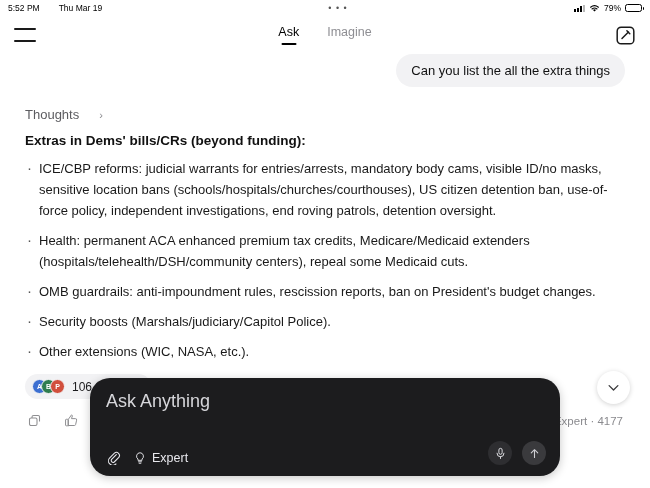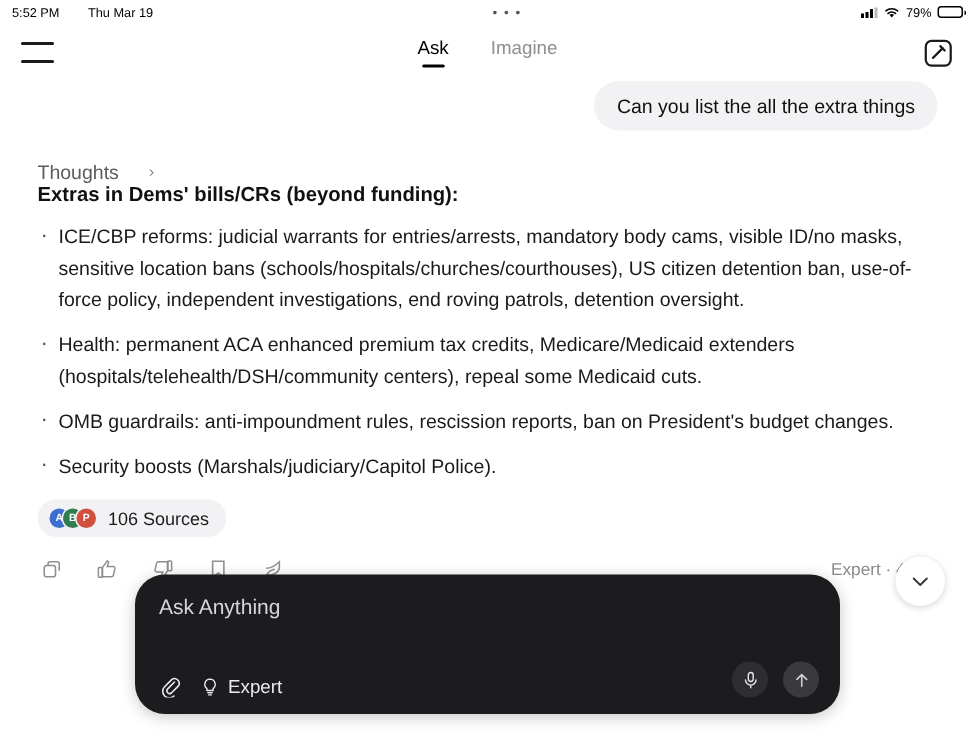--- a/index.html
+++ b/index.html
@@ -93,20 +93,21 @@
     max-width: 330px;
   }
 
   .answer { padding: 0 25px; margin-top: 20px; }
   .thoughts {
     display: flex; align-items: center; gap: 20px;
     font-size: 13px; color: #5c5c60; cursor: pointer;
   }
   .thoughts .chev { font-size: 11px; color: #8a8a8e; }
   .ans-title {
+    margin-top: 11px;
     font-size: 13.5px; font-weight: bold; color: #111;
   }
   ul.bullets { list-style: none; margin: 10px 0 0 0; padding: 0; }
   ul.bullets li {
     position: relative;
     padding-left: 14px;
     font-size: 13px;
     line-height: 1.62;
     color: #1a1a1a;
     margin-bottom: 9px;
@@ -160,21 +161,21 @@
   }
 
   
   .composer {
     position: absolute; left: 90px; right: 90px; bottom: 12px;
     background: #1c1c1e; border-radius: 20px;
     padding: 13px 14px 11px 16px;
     color: #fff;
     box-shadow: 0 2px 10px rgba(0,0,0,.22);
   }
-  .composer .ph { font-size: 14px; color: #d6d6da; }
+  .composer .ph { font-size: 18px; color: #d6d6da; }
   .composer-row {
     display: flex; align-items: flex-end; margin-top: 29px;
   }
   .cbtn {
     display: inline-flex; align-items: center; gap: 5px;
     color: #e9e9ee; font-size: 12.5px; cursor: pointer;
   }
   .cbtn.pill { margin-left: 12px; }
   .c-right { margin-left: auto; display: flex; align-items: center; gap: 10px; }
   .mic {
@@ -249,20 +250,21 @@
         <span class="chev">›</span>
       </div>
 
       <div class="ans-title">Extras in Dems' bills/CRs (beyond funding):</div>
 
       <ul class="bullets">
         <li>ICE/CBP reforms: judicial warrants for entries/arrests, mandatory body cams, visible ID/no masks, sensitive location bans (schools/hospitals/churches/courthouses), US citizen detention ban, use-of-force policy, independent investigations, end roving patrols, detention oversight.</li>
         <li>Health: permanent ACA enhanced premium tax credits, Medicare/Medicaid extenders (hospitals/telehealth/DSH/community centers), repeal some Medicaid cuts.</li>
         <li>OMB guardrails: anti-impoundment rules, rescission reports, ban on President's budget changes.</li>
         <li>Security boosts (Marshals/judiciary/Capitol Police).</li>
+        <li>Other extensions (WIC, NASA, etc.).</li>
       </ul>
 
       <div class="sources-chip">
         <span class="avstack">
           <span class="av1">A</span>
           <span class="av2">B</span>
           <span class="av3">P</span>
         </span>
         <span>106 Sources</span>
       </div>

